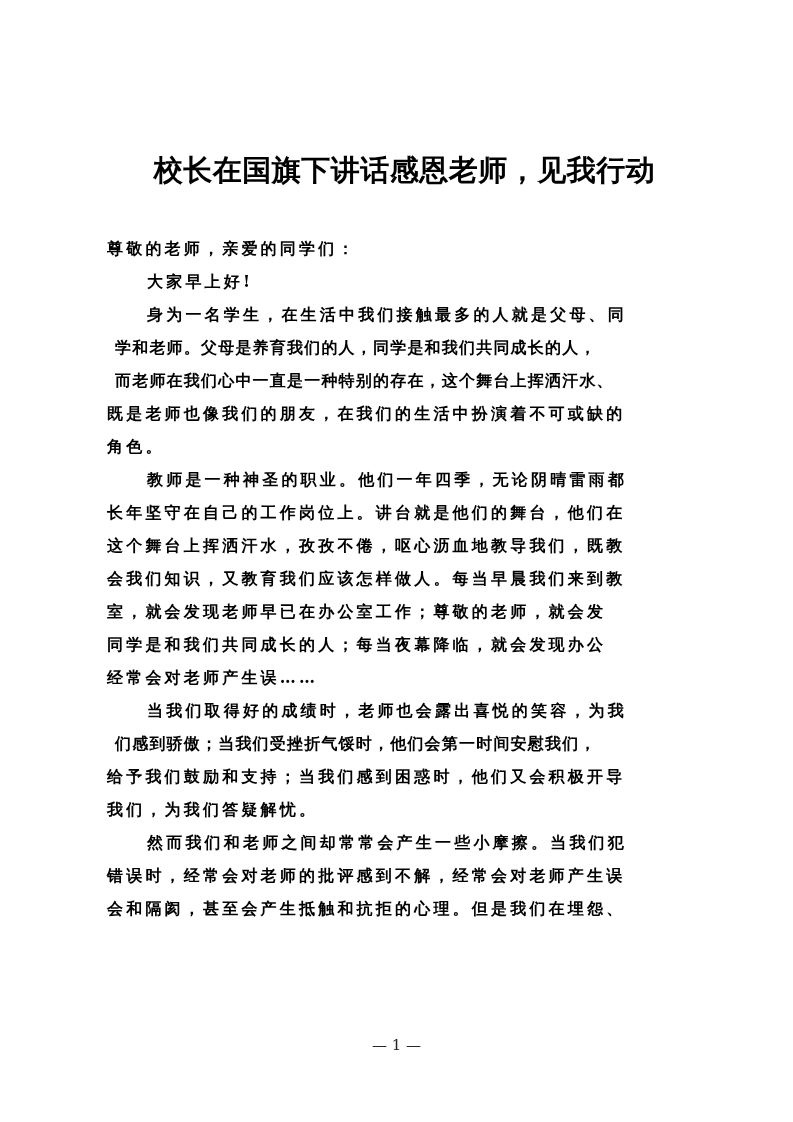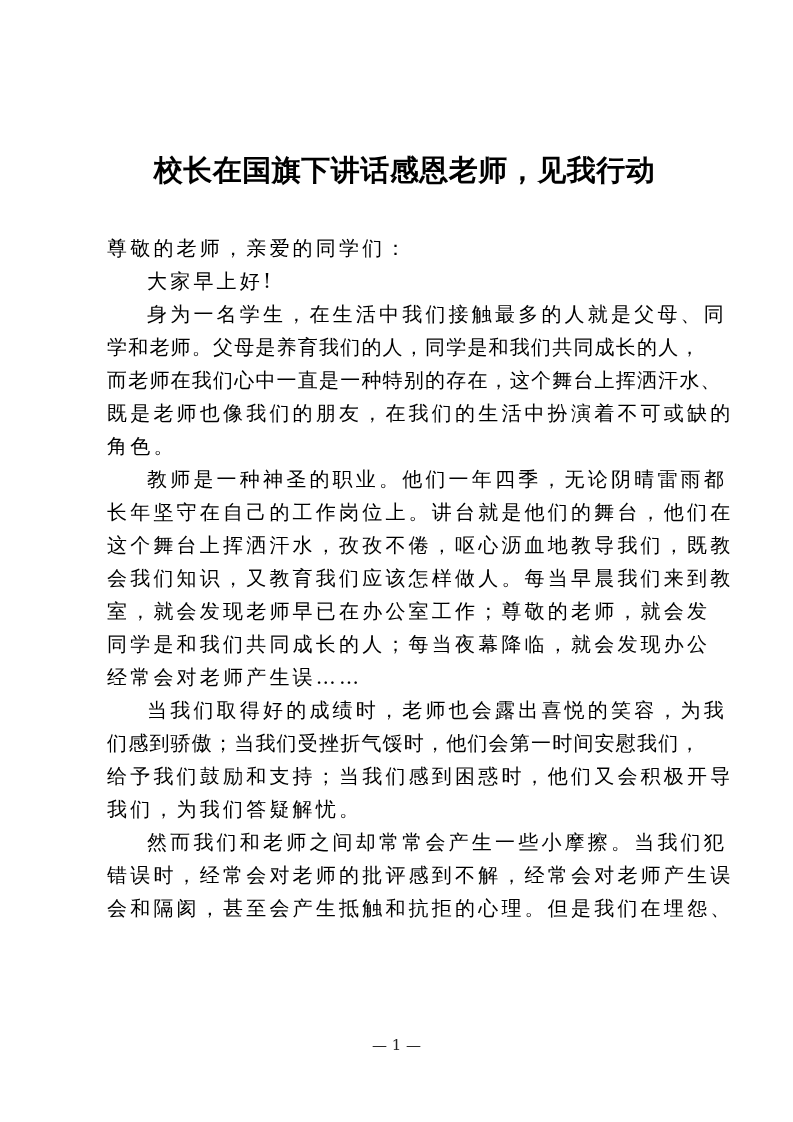--- a/index.html
+++ b/index.html
@@ -2,24 +2,24 @@
 <html><head>
 <meta charset="utf-8">
 <style>
   html, body { margin: 0; padding: 0; background: #ffffff; }
   body { width: 793px; height: 1122px; position: relative; overflow: hidden;
          font-family: "DejaVu Serif", "Liberation Serif", serif; color: #000; }
   .title { position: absolute; left: 0; top: 148px; width: 793px; text-align: center;
            font-family: "DejaVu Sans", "Liberation Sans", sans-serif; font-weight: bold;
            font-size: 29px; letter-spacing: 0.5px; line-height: 44px; padding-left: 8px; }
   .body-text { position: absolute; left: 107px; top: 232px; width: 580px; }
-  .line { height: 33px; line-height: 33px; font-size: 20px; white-space: nowrap;
-          letter-spacing: 3.2px; }
+  .line { height: 33px; line-height: 33px; font-size: 16px; white-space: nowrap;
+          letter-spacing: 3.2px; font-weight: bold; }
   .line.indent { padding-left: 40px; }
-  .line.tight { letter-spacing: 1.2px; }
+  .line.tight { letter-spacing: 1.2px; margin-left: 8px; }
   .footer { position: absolute; left: 0; top: 1036px; width: 793px; text-align: center;
             font-size: 15px; color: #222; }
 </style>
 </head>
 <body>
 
 <div class="title">校长在国旗下讲话感恩老师，见我行动</div>
 
 <div class="body-text">
   <div class="line">尊敬的老师，亲爱的同学们：</div>

